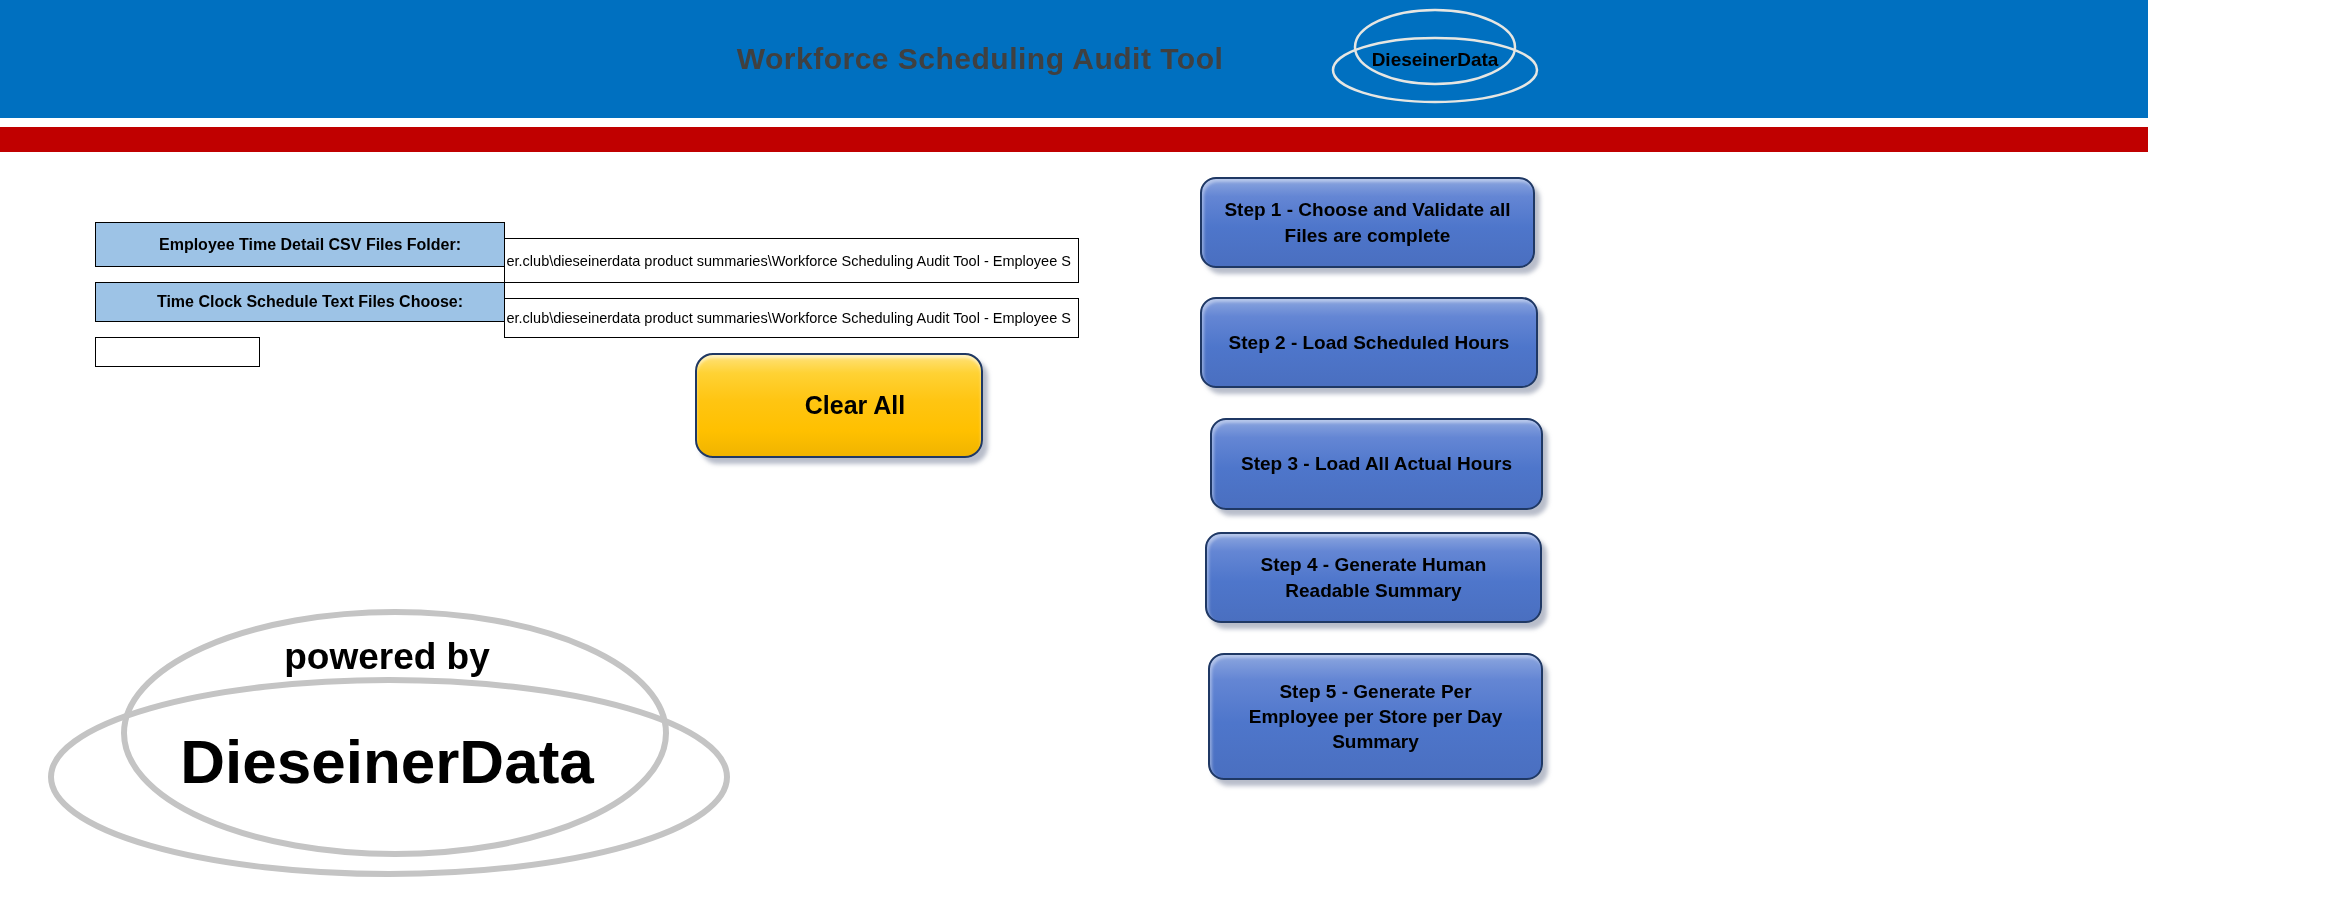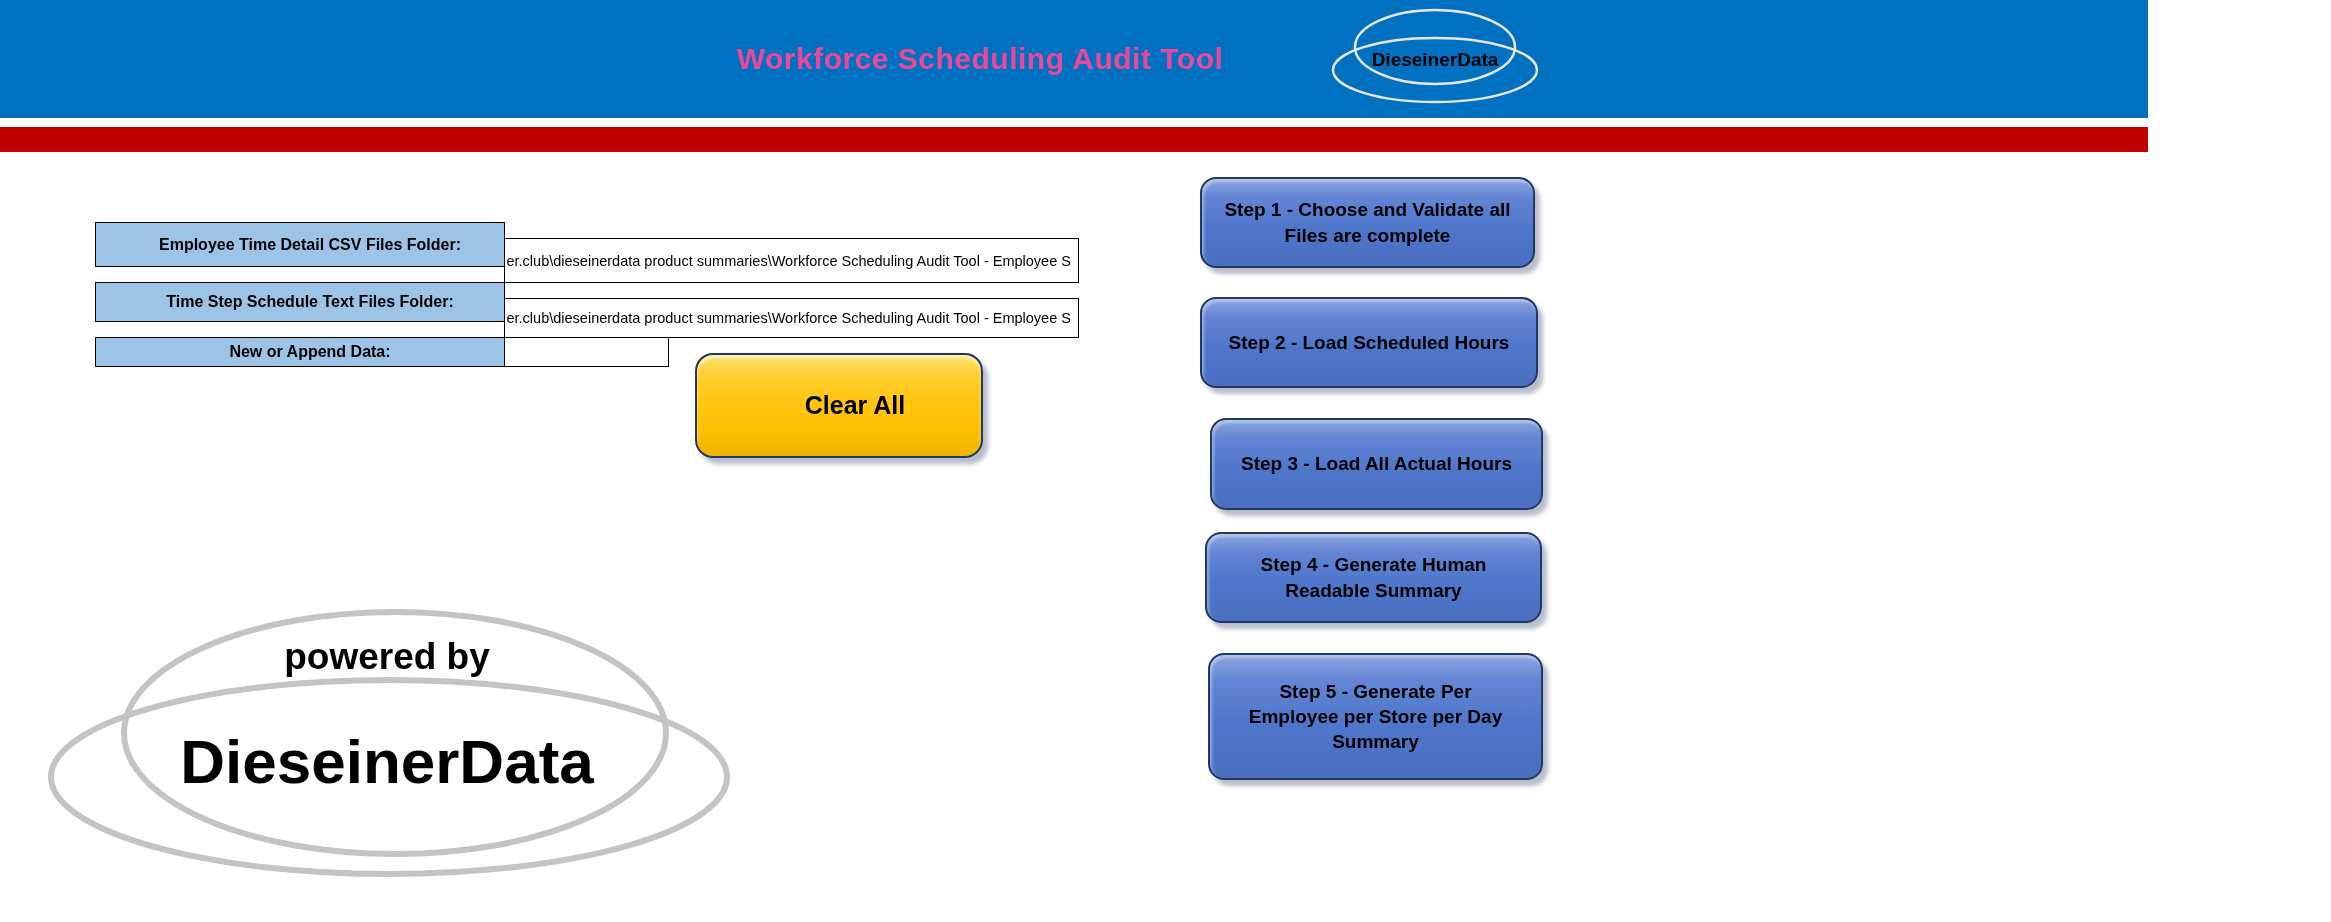--- a/index.html
+++ b/index.html
@@ -8,21 +8,21 @@
     font-family:"Liberation Sans",sans-serif;overflow:hidden;
   }
   
   .header-bar{
     position:absolute;left:0;top:0;width:2148px;height:118px;
     background:#0070C0;
   }
   .header-title{
     position:absolute;left:0;top:0;width:1960px;height:118px;
     display:flex;align-items:center;justify-content:center;
-    color:#ec4899;font-size:30px;font-weight:bold;letter-spacing:0.5px;
+    color:#404040;font-size:30px;font-weight:bold;letter-spacing:0.5px;
   }
   .header-logo{position:absolute;left:1320px;top:0;width:230px;height:112px;}
   .accent-stripe{
     position:absolute;left:0;top:127px;width:2148px;height:25px;
     background:#C00000;
   }
   
   .ftable{position:absolute;left:95px;top:222px;}
   .frow{display:flex;}
   .frow + .frow{margin-top:-1px;}
@@ -82,25 +82,24 @@
 </svg>
 
 <div class="accent-stripe"></div>
 
 <div class="ftable">
   <div class="frow">
     <div class="fcell label r1">Employee Time Detail CSV Files Folder:</div>
     <div class="fcell value r1 vwide">er.club\dieseinerdata product summaries\Workforce Scheduling Audit Tool - Employee S</div>
   </div>
   <div class="frow">
-    <div class="fcell label r2">Time Step Schedule Text Files Folder:</div>
+    <div class="fcell label r2">Time Clock Schedule Text Files Choose:</div>
     <div class="fcell value r2 vwide">er.club\dieseinerdata product summaries\Workforce Scheduling Audit Tool - Employee S</div>
   </div>
   <div class="frow">
-    <div class="fcell label r3">New or Append Data:</div>
     <div class="fcell value r3 vnarrow"></div>
   </div>
 </div>
 
 <div class="btn btn-clear">Clear All</div>
 
 <div class="btn btn-step step1">Step 1 - Choose and Validate all Files are complete</div>
 <div class="btn btn-step step2">Step 2 - Load Scheduled Hours</div>
 <div class="btn btn-step step3">Step 3 - Load All Actual Hours</div>
 <div class="btn btn-step step4">Step 4 - Generate Human Readable Summary</div>

